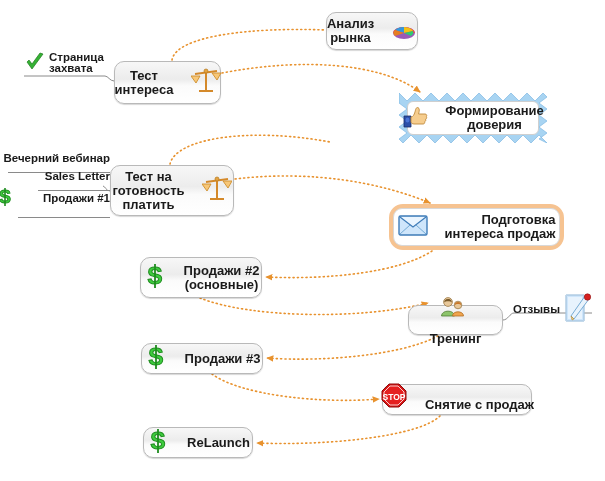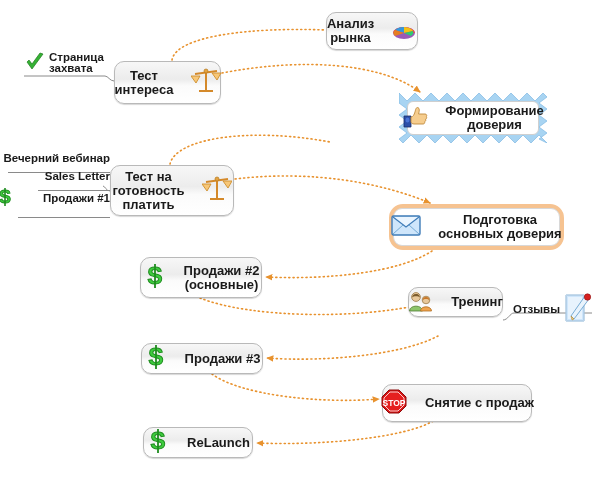--- a/index.html
+++ b/index.html
@@ -211,47 +211,47 @@
         <line x1="4" y1="7" x2="26" y2="4" stroke="#d4892a" stroke-width="2"></line>
         <line x1="8" y1="24" x2="22" y2="24" stroke="#d4892a" stroke-width="2"></line>
         <path d="M0 9 L9 9 L5 16 Z" fill="#f7c778" stroke="#cf8f2c" stroke-width="0.9"></path>
         <path d="M21 6 L30 6 L26 13 Z" fill="#f7c778" stroke="#cf8f2c" stroke-width="0.9"></path>
         <circle cx="15" cy="4" r="2" fill="#e5a341" stroke="#b57a20" stroke-width="0.7"></circle>
       </svg>
     </span>
   </div>
 
   <div class="orangeframe" style="left:389px;top:204px;width:175px;height:46px;">
-    <div class="node ico-left" style="background:#ffffff;border:1px solid #d8d8d8;box-shadow:none;">
+    <div class="node ico-left" style="background:#ffffff;border:1px solid #d8d8d8;box-shadow:none;text-align:right;">
       <span class="ico">
         <svg width="30" height="23" viewBox="0 0 30 23">
           <rect x="1" y="2" width="28" height="19" rx="1.5" fill="#cfe6fb" stroke="#3f7cb8" stroke-width="1.4"></rect>
           <path d="M2 3 L15 13 L28 3" fill="#eaf5ff" stroke="#3f7cb8" stroke-width="1.2"></path>
           <path d="M2 20 L12 11 M28 20 L18 11" stroke="#6aa3cf" stroke-width="0.9" fill="none"></path>
         </svg>
       </span>
       <span class="lbl">
-        <span>Подготовка</span><br><span>основных доверия</span>
+        <span>Подготовка</span><br><span>интереса продаж</span>
       </span>
     </div>
   </div>
 
   <div class="node ico-left" style="left:140px;top:257px;width:122px;height:41px;">
     <span class="ico">
       <svg width="24" height="26" viewBox="0 0 24 26">
         <text x="12" y="21" font-family="Liberation Sans, sans-serif" font-size="23" font-weight="bold" text-anchor="middle" fill="#3ecb3e" stroke="#1f8c1f" stroke-width="1">S</text>
         <line x1="12" y1="1" x2="12" y2="25" stroke="#1f8c1f" stroke-width="1.8"></line>
       </svg>
     </span>
     <span class="lbl">
       <span>Продажи #2</span><br><span>(основные)</span>
     </span>
   </div>
 
-  <div class="node ico-left" style="left:408px;top:287px;width:95px;height:30px;">
+  <div class="node ico-left" style="left:408px;top:305px;width:95px;height:30px;flex-direction:column;">
     <span class="ico">
       <svg width="26" height="22" viewBox="0 0 26 22">
         <circle cx="8" cy="7" r="4.4" fill="#e8c89a" stroke="#9c7a46" stroke-width="0.8"></circle>
         <path d="M8 4 C5 4 4 6 4.4 7.6 C5 5.8 11 5.8 11.6 7.6 C12 6 11 4 8 4 Z" fill="#7a5a2a"></path>
         <path d="M1.5 21 C1.5 14.5 14.5 14.5 14.5 21 Z" fill="#8cc46a" stroke="#4f7c32" stroke-width="0.8"></path>
         <circle cx="18" cy="10" r="3.8" fill="#e8c89a" stroke="#9c7a46" stroke-width="0.8"></circle>
         <path d="M18 7 C15.4 7 14.6 8.8 15 10.2 C15.5 8.6 20.5 8.6 21 10.2 C21.4 8.8 20.6 7 18 7 Z" fill="#c8772a"></path>
         <path d="M12.5 21 C12.5 15.4 23.5 15.4 23.5 21 Z" fill="#f0a44e" stroke="#b06f23" stroke-width="0.8"></path>
       </svg>
     </span>
@@ -261,21 +261,21 @@
   <div class="node ico-left" style="left:141px;top:343px;width:122px;height:31px;">
     <span class="ico">
       <svg width="24" height="26" viewBox="0 0 24 26">
         <text x="12" y="21" font-family="Liberation Sans, sans-serif" font-size="23" font-weight="bold" text-anchor="middle" fill="#3ecb3e" stroke="#1f8c1f" stroke-width="1">S</text>
         <line x1="12" y1="1" x2="12" y2="25" stroke="#1f8c1f" stroke-width="1.8"></line>
       </svg>
     </span>
     <span class="lbl">Продажи #3</span>
   </div>
 
-  <div class="node ico-left" style="left:382px;top:384px;width:150px;height:38px;">
+  <div class="node ico-left" style="left:382px;top:384px;width:150px;height:31px;align-items:flex-end;">
     <span class="ico">
       <svg width="28" height="27" viewBox="0 0 28 27">
         <polygon points="9,2 19,2 26,9 26,18 19,25 9,25 2,18 2,9" fill="#d81414" stroke="#8c0b0b" stroke-width="1"></polygon>
         <polygon points="10,4 18,4 24,10 24,17 18,23 10,23 4,17 4,10" fill="#e52020" stroke="#ffffff" stroke-width="0.8"></polygon>
         <text x="14" y="17.5" font-family="Liberation Sans, sans-serif" font-size="8.5" font-weight="bold" text-anchor="middle" fill="#ffffff">STOP</text>
       </svg>
     </span>
     <span class="lbl">Снятие с продаж</span>
   </div>
 

